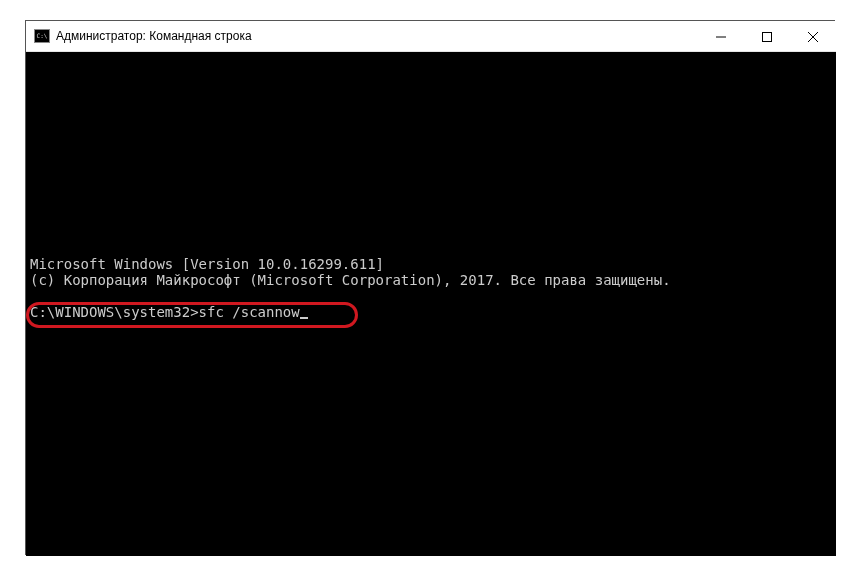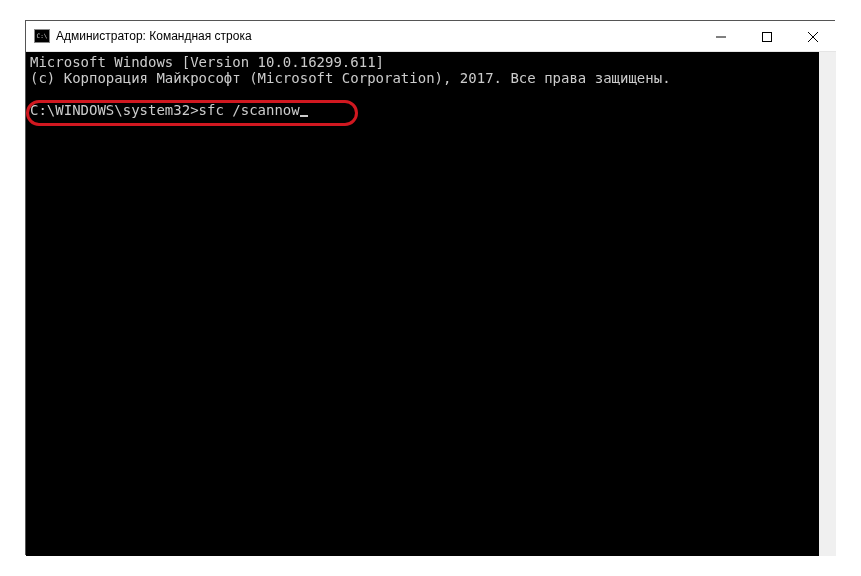--- a/index.html
+++ b/index.html
@@ -71,20 +71,21 @@
     align-items: center;
     justify-content: center;
     color: #000;
     font-family: "Segoe UI", sans-serif;
   }
   .win-btn svg { display:block; }
   .terminal-area {
     flex: 1;
     display: flex;
     background: #000;
+    align-items: center;
   }
   .terminal {
     flex: 1;
     background: #000;
     color: #ccc;
     font-family: Consolas, "Lucida Console", monospace;
     font-size: 14px;
     line-height: 16px;
     padding: 2px 4px;
     white-space: pre;

